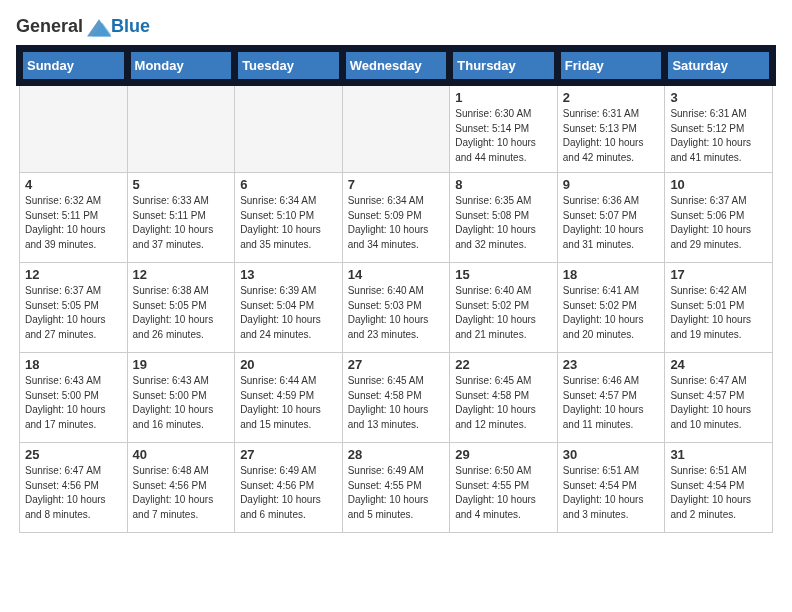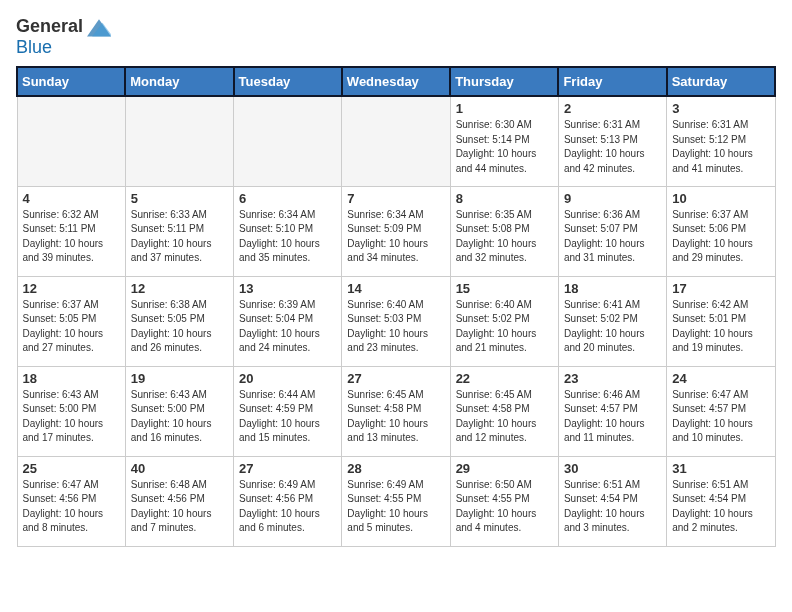--- a/index.html
+++ b/index.html
@@ -11,36 +11,36 @@
       padding: 16px;
     }
     .header {
       display: flex;
       justify-content: space-between;
       align-items: flex-start;
       margin-bottom: 8px;
     }
     .logo {
       display: flex;
-      flex-direction: column;
-      align-items: flex-start;
+      flex-direction: row;
+      align-items: flex-end;
     }
     .logo-text {
       display: flex;
       align-items: center;
       gap: 2px;
     }
     .logo-general {
       font-size: 18px;
       font-weight: bold;
       color: #333;
     }
     .logo-blue {
       font-size: 18px;
-      font-weight: normal;
+      font-weight: bold;
       color: #1a6faf;
     }
     .logo-icon {
       width: 24px;
       height: 20px;
       margin-left: 2px;
     }
     .title-block {
       text-align: right;
     }
@@ -58,21 +58,21 @@
       border-collapse: collapse;
       table-layout: fixed;
     }
     .calendar th {
       background-color: #3a7abf;
       color: #fff;
       font-size: 13px;
       font-weight: bold;
       padding: 6px 4px;
       text-align: left;
-      border: 2px solid #0f172a;
+      border: 7px solid #0f172a;
     }
     .calendar td {
       border: 1px solid #ccc;
       vertical-align: top;
       padding: 4px 5px;
       font-size: 10.5px;
       color: #333;
       height: 90px;
       background: #fff;
     }

